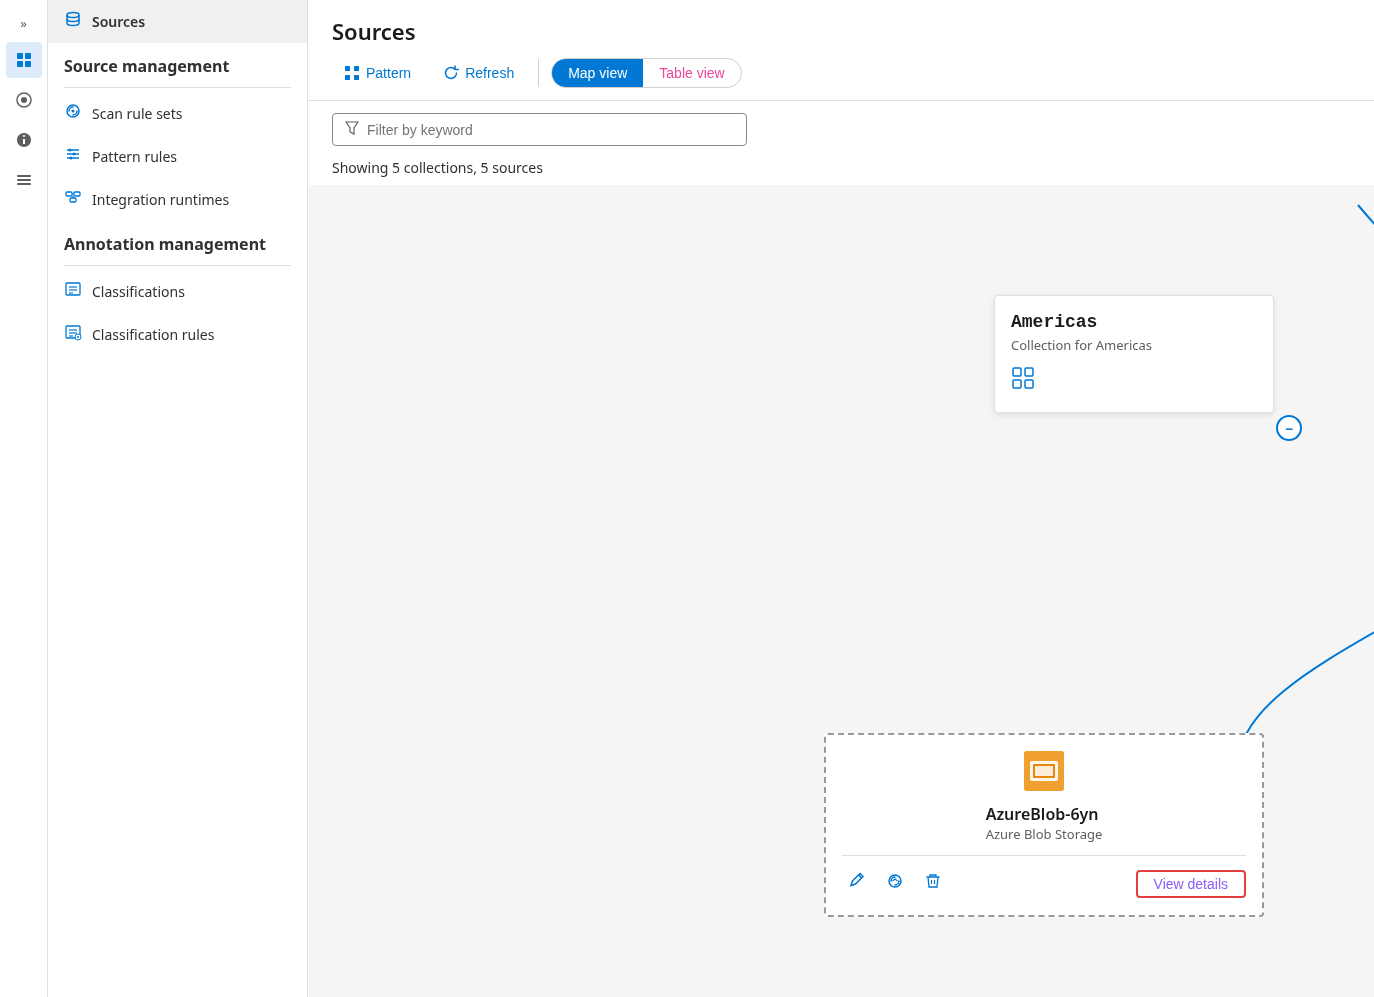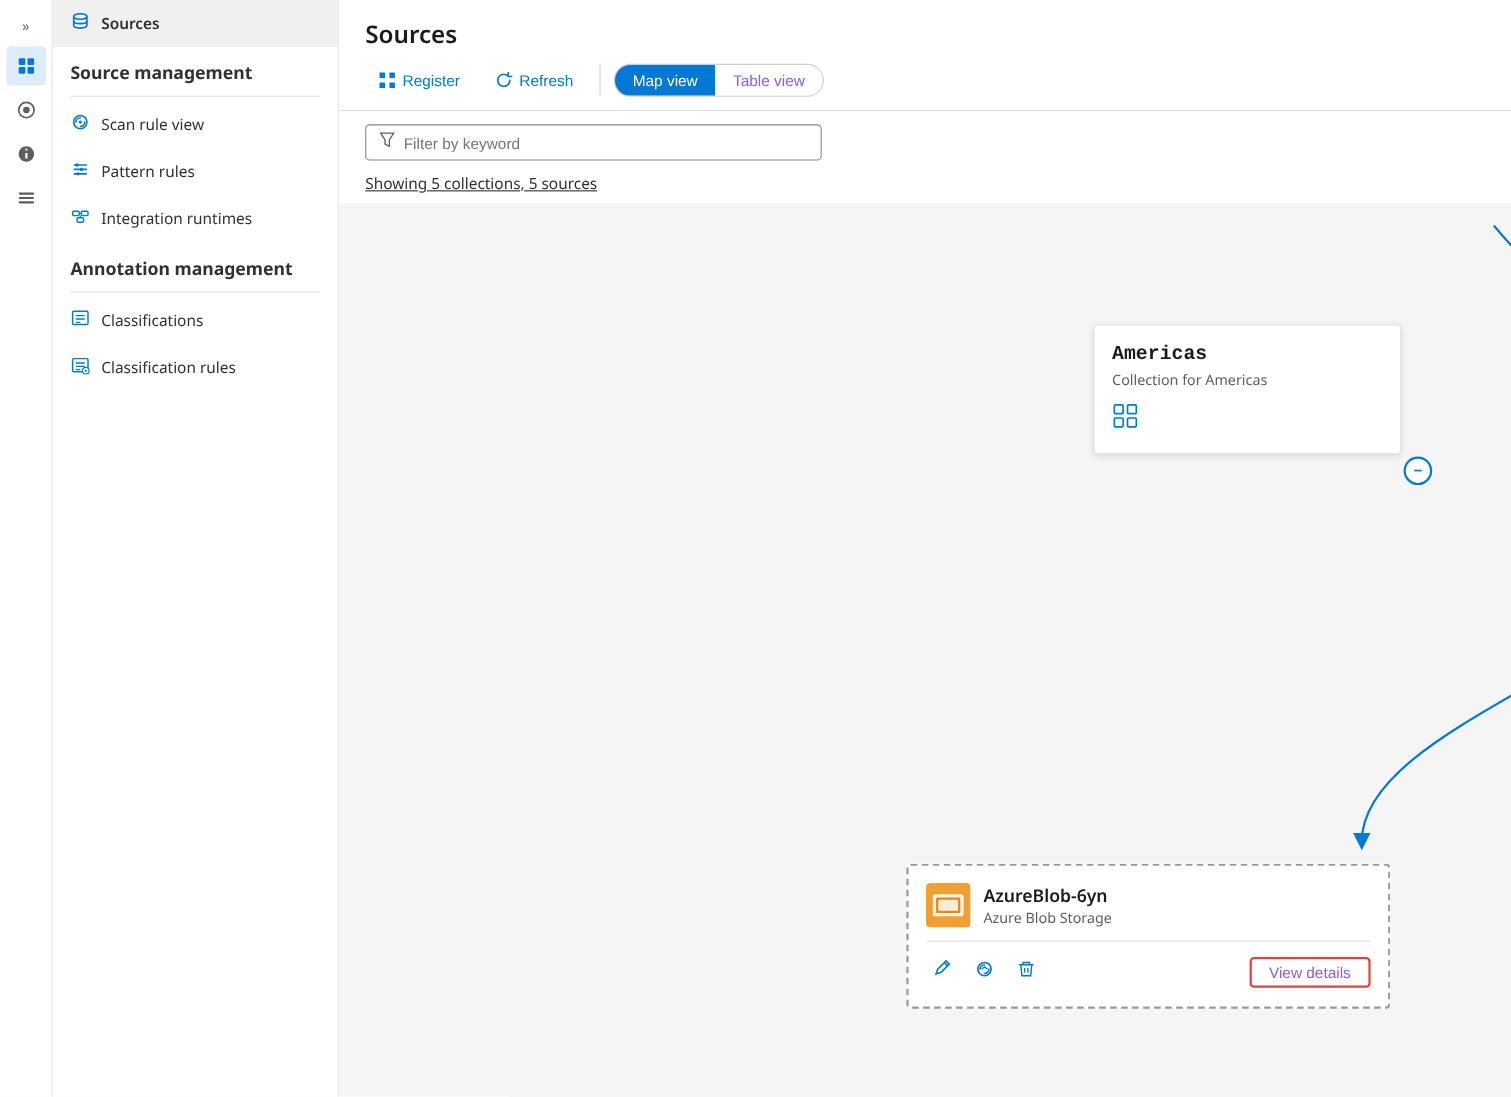--- a/index.html
+++ b/index.html
@@ -116,21 +116,21 @@
       border: 1px solid #d2d0ce;
       border-radius: 20px;
       overflow: hidden;
     }
     .view-toggle-btn {
       padding: 6px 16px;
       border: none;
       background: transparent;
       cursor: pointer;
       font-size: 14px;
-      color: #8b5cf6;
+      color: #ec4899;
     }
     .view-toggle-btn.active {
       background: #0078d4;
       color: #fff;
     }
 
     
     .filter-bar {
       padding: 12px 24px;
       display: flex;
@@ -152,21 +152,20 @@
       color: #323130;
       width: 100%;
       background: transparent;
     }
     .filter-icon { color: #605e5c; font-size: 14px; }
 
     .showing-text {
       padding: 0 24px 8px 24px;
       font-size: 14px;
       color: #323130;
-      text-decoration: underline;
     }
 
     
     .map-canvas {
       flex: 1;
       background: #f5f5f5;
       position: relative;
       overflow: hidden;
     }
 
@@ -229,20 +228,21 @@
       border: 2px dashed #999;
       border-radius: 4px;
       padding: 16px;
       background: #fff;
     }
     .blob-card-header {
       display: flex;
       align-items: center;
       gap: 12px;
       margin-bottom: 12px;
+      flex-direction: column;
     }
     .blob-icon {
       width: 40px;
       height: 40px;
       background: linear-gradient(135deg, #f59e0b, #d97706);
       border-radius: 4px;
       display: flex;
       align-items: center;
       justify-content: center;
       color: white;
@@ -350,21 +350,21 @@
 
   <div class="sidebar-nav-item">
     <span class="nav-icon">
       <svg width="18" height="18" viewBox="0 0 18 18" fill="none">
         <circle cx="9" cy="9" r="6" stroke="#0078d4" stroke-width="1.5" fill="none"></circle>
         <path d="M5 9c0-2.2 1.8-4 4-4" stroke="#0078d4" stroke-width="1.5" stroke-linecap="round"></path>
         <path d="M9 13c2.2 0 4-1.8 4-4" stroke="#0078d4" stroke-width="1.5" stroke-linecap="round"></path>
         <circle cx="9" cy="9" r="1.5" fill="#0078d4"></circle>
       </svg>
     </span>
-    <span>Scan rule view</span>
+    <span>Scan rule sets</span>
   </div>
 
   <div class="sidebar-nav-item">
     <span class="nav-icon">
       <svg width="18" height="18" viewBox="0 0 18 18" fill="none">
         <line x1="3" y1="5" x2="15" y2="5" stroke="#0078d4" stroke-width="1.5"></line>
         <line x1="3" y1="9" x2="15" y2="9" stroke="#0078d4" stroke-width="1.5"></line>
         <line x1="3" y1="13" x2="15" y2="13" stroke="#0078d4" stroke-width="1.5"></line>
         <circle cx="6" cy="5" r="1.5" fill="#0078d4"></circle>
         <circle cx="10" cy="9" r="1.5" fill="#0078d4"></circle>
@@ -422,21 +422,21 @@
   <div class="main-header">
     <h1 class="main-title">Sources</h1>
     <div class="toolbar">
       <button class="toolbar-btn">
         <svg width="16" height="16" viewBox="0 0 16 16" fill="none">
           <rect x="1" y="1" width="5" height="5" rx="0.5" fill="#0078d4"></rect>
           <rect x="10" y="1" width="5" height="5" rx="0.5" fill="#0078d4"></rect>
           <rect x="1" y="10" width="5" height="5" rx="0.5" fill="#0078d4"></rect>
           <rect x="10" y="10" width="5" height="5" rx="0.5" fill="#0078d4"></rect>
         </svg>
-        <span>Register</span>
+        <span>Pattern</span>
       </button>
       <button class="toolbar-btn">
         <svg width="16" height="16" viewBox="0 0 16 16" fill="none">
           <path d="M13.5 8A5.5 5.5 0 1 1 8 2.5c1.6 0 3 .7 4 1.8" stroke="#0078d4" stroke-width="1.5" fill="none" stroke-linecap="round"></path>
           <polyline points="12,1 12,4.5 15.5,4.5" stroke="#0078d4" stroke-width="1.5" fill="none" stroke-linecap="round" stroke-linejoin="round"></polyline>
         </svg>
         <span>Refresh</span>
       </button>
       <div class="toolbar-divider"></div>
       <div class="view-toggle">

